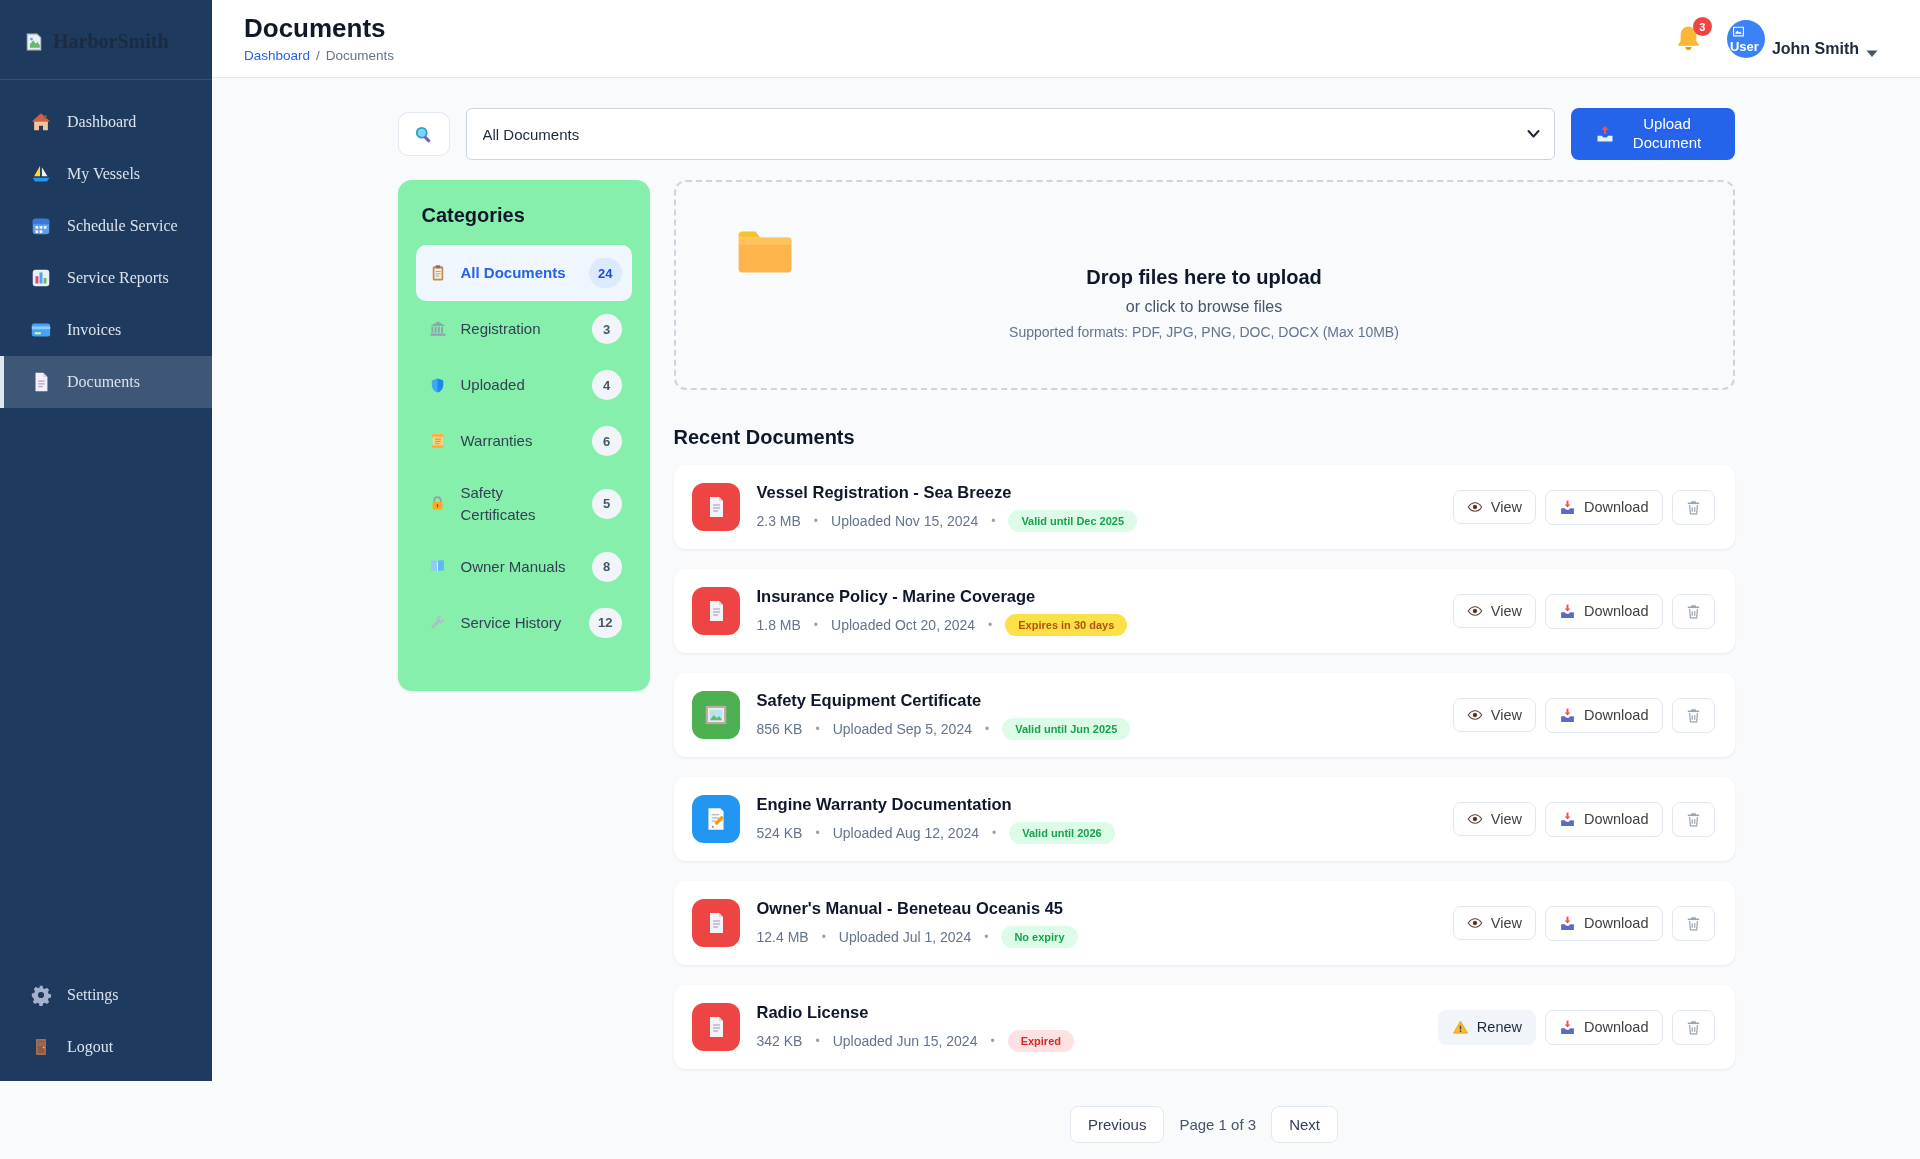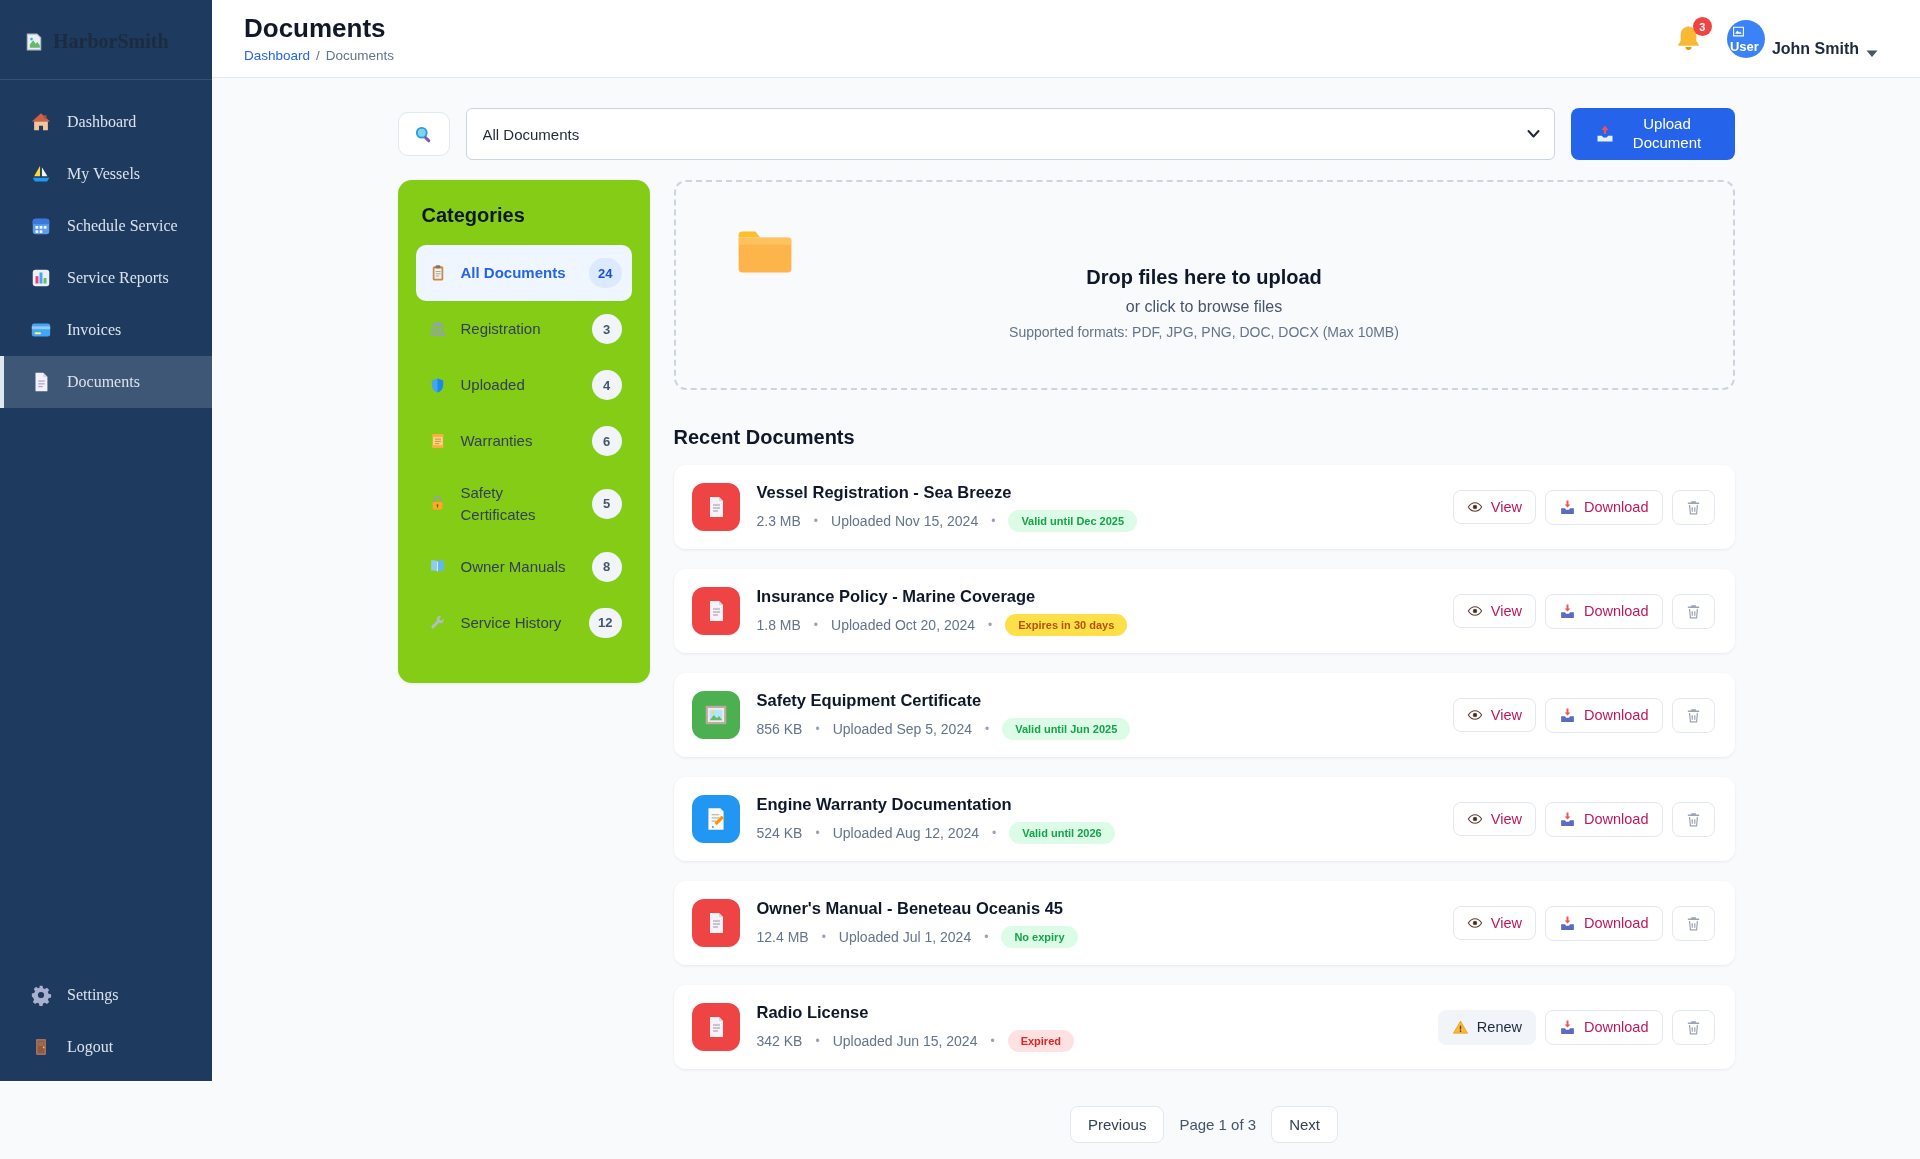--- a/index.html
+++ b/index.html
@@ -87,21 +87,21 @@
     width:164px; height:52px; background:#2563eb; border:none; border-radius:8px;
     color:#fff; font-size:15px; font-weight:500; font-family:inherit;
     display:flex; align-items:center; justify-content:center; gap:9px; cursor:pointer;
   }
   .upload-btn .upload-label { width:86px; text-align:center; line-height:1.25; }
 
   .layout { display:flex; gap:24px; margin-top:20px; align-items:flex-start; }
 
   
   .categories {
-    width:252px; background:#84cc16; border-radius:14px; padding:24px 18px 32px 18px;
+    width:252px; background:#86efac; border-radius:14px; padding:24px 18px 40px 18px;
     box-shadow:0 1px 3px rgba(16,24,40,0.08);
   }
   .cat-title { font-size:20px; font-weight:700; color:#0f172a; margin:0 0 18px 6px; }
   .cat-item {
     display:flex; align-items:center; gap:13px;
     padding:13px 10px 13px 12px; border-radius:10px; cursor:pointer;
   }
   .cat-item.active { background:#eff6ff; }
   .cat-icon { width:20px; display:flex; align-items:center; justify-content:center; flex-shrink:0; }
   .cat-label { flex:1; font-size:15px; color:#334155; line-height:1.45; }
@@ -143,21 +143,21 @@
   .dot { font-size:12px; color:#94a3b8; }
   .badge-pill { border-radius:999px; padding:5px 13px; font-size:11px; font-weight:700; white-space:nowrap; }
   .badge-valid   { background:#dcfce7; color:#16a34a; }
   .badge-warning { background:#fde047; color:#b45309; }
   .badge-expired { background:#fee2e2; color:#dc2626; }
 
   .doc-actions { display:flex; align-items:center; gap:9px; }
   .btn {
     display:flex; align-items:center; gap:8px;
     background:#fff; border:1px solid #e2e8f0; border-radius:8px;
-    padding:8px 13px; font-size:14.5px; color:#be185d; font-family:inherit; cursor:pointer;
+    padding:8px 13px; font-size:14.5px; color:#404040; font-family:inherit; cursor:pointer;
   }
   .btn-icononly { padding:8px 12px; }
   .btn-renew { background:#f1f5f9; border-color:#f1f5f9; color:#1e293b; }
 
   .pagination { display:flex; align-items:center; justify-content:center; gap:15px; margin:37px 0 30px 0; }
   .page-btn {
     background:#fff; border:1px solid #e2e8f0; border-radius:8px;
     padding:9px 17px; font-size:15px; color:#334155; font-family:inherit; cursor:pointer;
   }
   .page-status { font-size:15px; color:#475569; }

